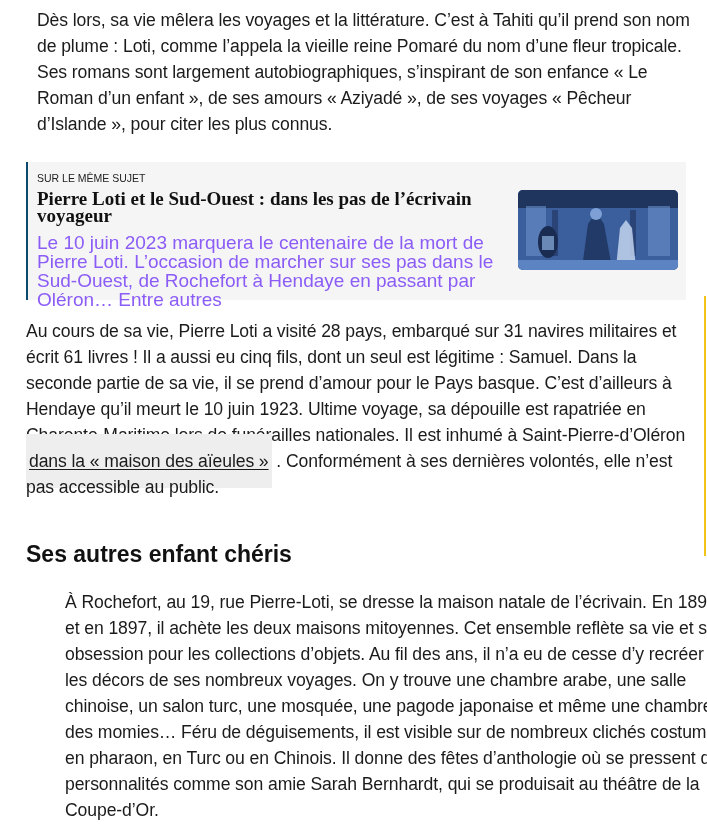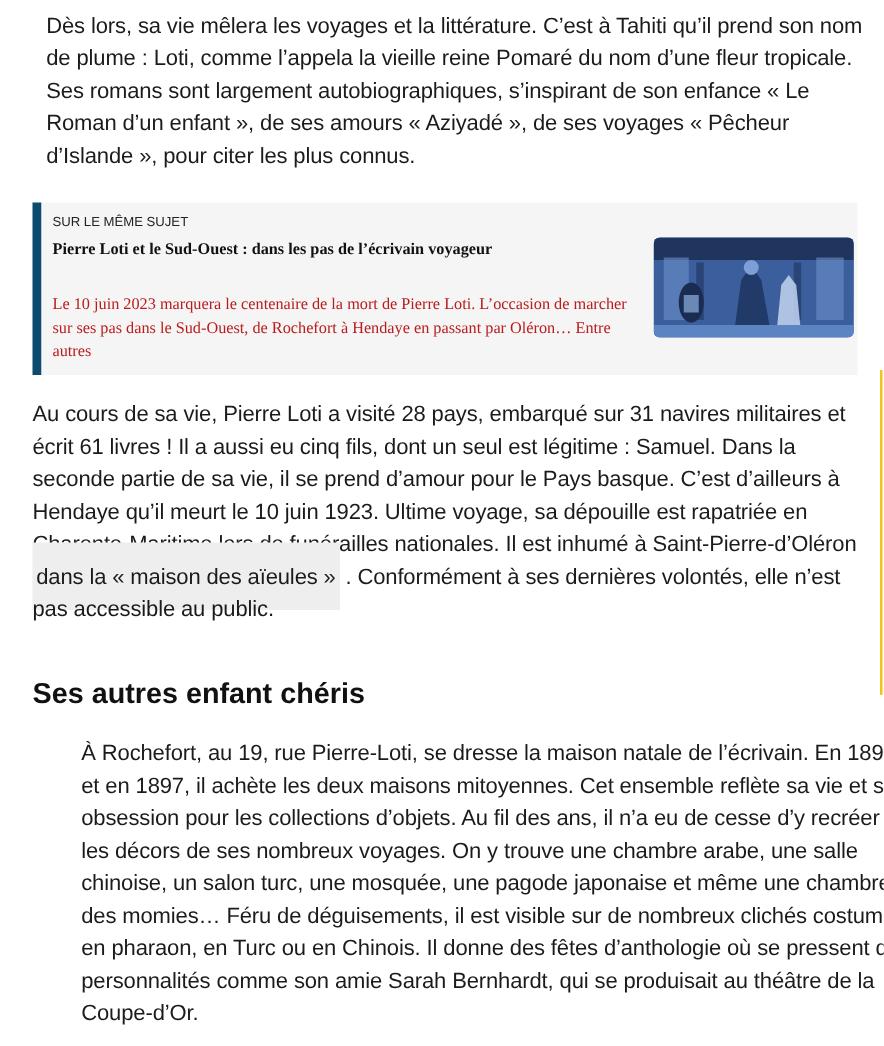--- a/index.html
+++ b/index.html
@@ -29,67 +29,68 @@
     letter-spacing: -0.1px;
   }
   .p1 { position: absolute; top: 7px; left: 11px; width: 662px; }
   .related {
     position: absolute;
     left: 0;
     top: 162px;
     width: 660px;
     height: 138px;
     background: #f5f5f5;
-    border-left: 7px solid #0c4a6e;
+    border-left: 2px solid #0c4a6e;
     box-sizing: border-box;
   }
   .related-kicker {
     position: absolute;
     left: 9px;
     top: 10px;
     font-family: "Liberation Sans", sans-serif;
     font-size: 10.5px;
     color: #222;
     letter-spacing: 0;
   }
   .related-title {
     position: absolute;
     left: 9px;
     top: 28px;
     width: 450px;
     font-family: "Liberation Serif", serif;
     font-weight: bold;
-    font-size: 13px;
+    font-size: 19px;
     line-height: 17px;
     color: #111;
   }
   .related-desc {
     position: absolute;
     left: 9px;
     top: 71px;
     width: 470px;
-    font-family: Liberation Serif, serif;
-    font-size: 13px;
+    font-family: Liberation Sans, sans-serif;
+    font-size: 19px;
     line-height: 19px;
-    color: #b91c1c;
+    color: #8b5cf6;
   }
   .related-thumb {
     position: absolute;
     left: 490px;
     top: 28px;
     width: 160px;
     height: 80px;
     border-radius: 5px;
     overflow: hidden;
     background: linear-gradient(180deg, #2d4e86 0%, #3f67a8 45%, #5b86c4 100%);
   }
   .p2 { position: absolute; top: 318px; left: 0; width: 662px; }
   .inline-link {
     background: #eeeeee;
     padding: 17px 3px;
+    text-decoration: underline;
     text-underline-offset: 2px;
     color: #1b1b1b;
   }
   .section-heading {
     position: absolute;
     top: 539px;
     left: 0;
     margin: 0;
     font-family: "Liberation Sans", sans-serif;
     font-weight: bold;

